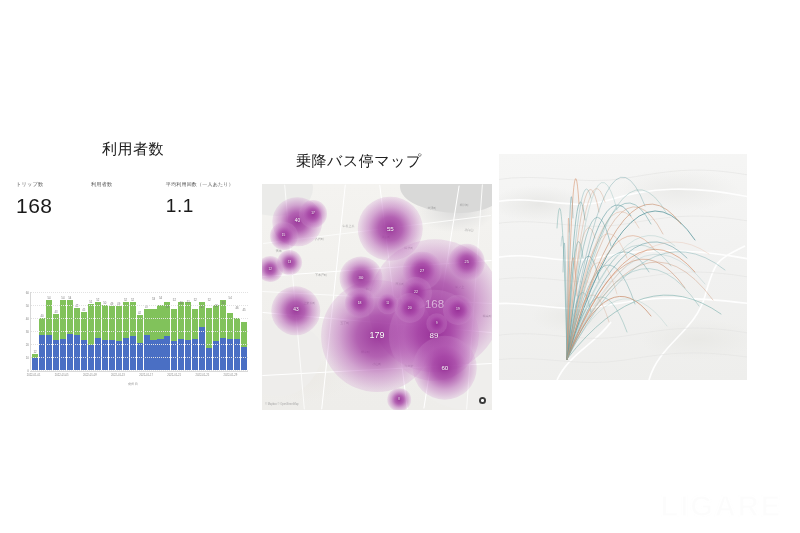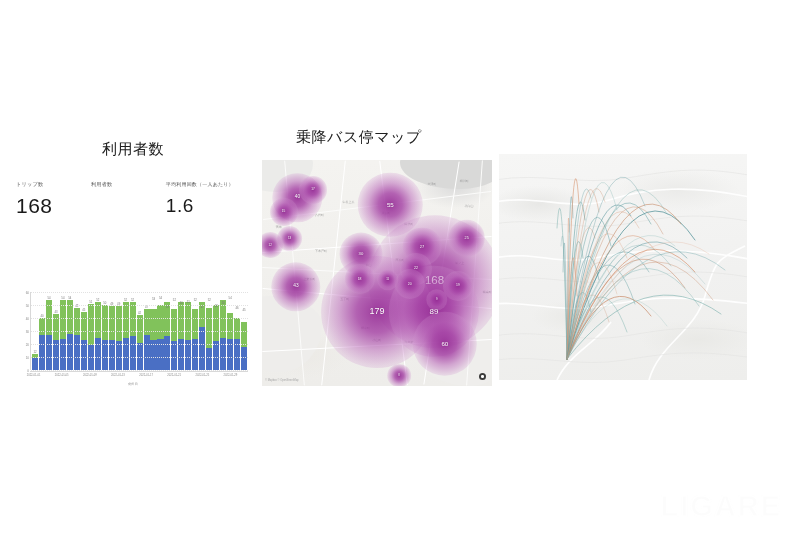--- a/index.html
+++ b/index.html
@@ -132,21 +132,21 @@
   }
   .xaxis-title{
     position:absolute;
     left:0;top:92px;width:238px;
     text-align:center;
     font-size:3px;color:#8a8a8a;
     letter-spacing:.3px;
   }
 
   
-  #panel-stops{left:262px;top:128px;width:194px;height:258px;}
+  #panel-stops{left:262px;top:152px;width:194px;height:258px;}
   #panel-stops .panel-body{
     margin-top:14px;
     width:230px;height:226px;
     position:relative;
     overflow:hidden;
     background:#f2f1ee;
   }
   .basemap{
     position:absolute;inset:0;
     background:
@@ -250,21 +250,21 @@
       <div class="kpi-row">
         <div class="kpi">
           <div class="kpi-label">トリップ数</div>
           <div class="kpi-value">168</div>
         </div>
         <div class="kpi">
           <div class="kpi-label">利用者数</div>
         </div>
         <div class="kpi third">
           <div class="kpi-label wide">平均利用回数（一人あたり）</div>
-          <div class="kpi-value">1.6</div>
+          <div class="kpi-value">1.1</div>
         </div>
       </div>
 
       <div class="chart-wrap">
         <div class="chart-plot" id="chart-plot">
           <div class="bars" id="bars">
               <div class="bar-col" title="2022-01-01 : 12">
                 <span class="bar-lbl" style="bottom: 20%;">12</span>
                 <div class="seg-green" style="height: 5%; background: rgb(129, 194, 91);"></div>
                 <div class="seg-blue" style="height: 15%; background: rgb(74, 111, 196);"></div>

